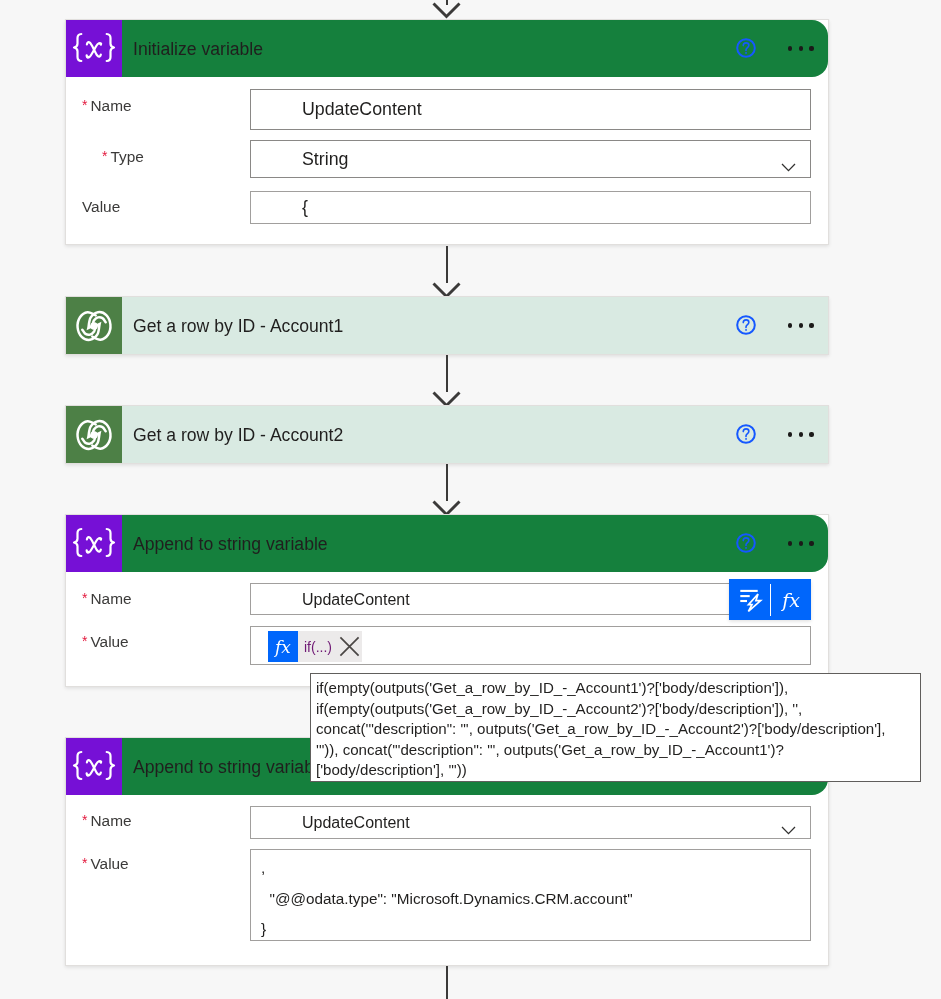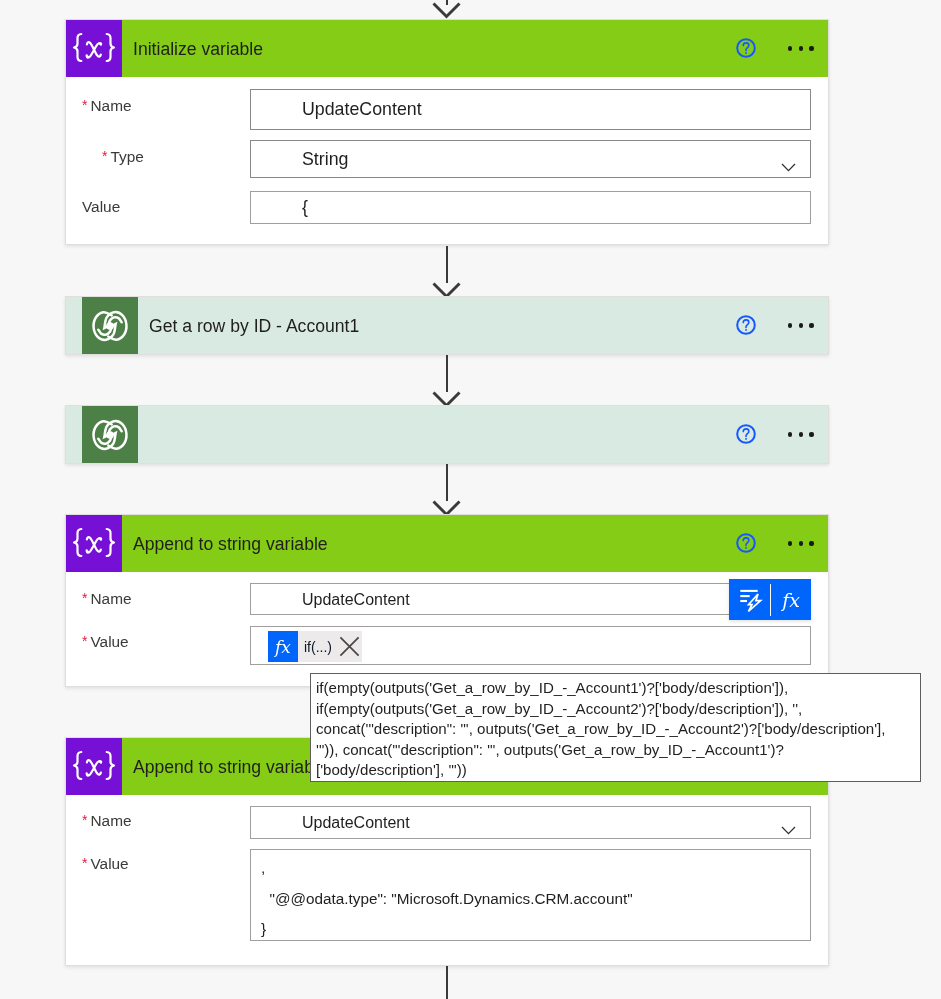--- a/index.html
+++ b/index.html
@@ -10,43 +10,43 @@
 
   
   .conn{position:absolute;width:2.5px;background:#3b3a39;}
   .arrowhead{position:absolute;width:29px;height:17px;}
   .arrowhead svg{display:block;}
 
   
   .card{position:absolute;background:#ffffff;border:1px solid #e1dfdd;
         box-sizing:border-box;box-shadow:0 1.6px 3.6px rgba(0,0,0,.10),0 .3px .9px rgba(0,0,0,.09);}
   .card-hdr{position:relative;height:57px;display:flex;align-items:center;}
-  .card-hdr.purple{background:#84cc16;}
-  .card-hdr.green{background:#d9eae2;padding-left:16px;}
+  .card-hdr.purple{background:#15803d;border-radius:16px;}
+  .card-hdr.green{background:#d9eae2;}
   .hdr-icon{width:56px;height:57px;flex:0 0 56px;display:flex;align-items:center;justify-content:center;}
   .hdr-icon.purple{background:#7610d6;}
   .hdr-icon.green{background:#4d8046;}
   .hdr-title{font-size:17.6px;color:#201f1e;margin-left:11px;letter-spacing:0px;position:relative;top:1px;}
   .hdr-actions{position:absolute;right:14.5px;top:0;height:57px;display:flex;align-items:center;gap:30.7px;}
   .help-icon{width:22px;height:22px;position:relative;top:-1px;}
   .ellipsis{display:flex;gap:6.4px;align-items:center;padding:6px 0;}
   .ellipsis i{width:4.2px;height:4.2px;border-radius:50%;background:#1b1a19;display:block;}
 
   
   .field-label{position:absolute;font-size:15.4px;color:#3b3a39;white-space:nowrap;}
   .req{color:#e3173c;margin-right:3px;font-size:14px;position:relative;top:-1px;}
   .inputbox{position:absolute;box-sizing:border-box;border:1px solid #8a8886;
             background:#fff;font-size:17.8px;color:#201f1e;}
   .inputbox .val{position:absolute;left:11px;white-space:pre;margin-left:40px;}
   .chev{position:absolute;right:14px;width:15px;height:9px;}
 
   
   .chip{position:absolute;display:flex;align-items:center;height:31px;}
   .chip .fx{width:30px;height:31px;background:#0066fb;display:flex;align-items:center;justify-content:center;}
-  .chip .lbl{background:#eceaea;height:31px;display:flex;align-items:center;width:64px;box-sizing:border-box;padding:0 0 0 6px;font-size:14px;color:#0f172a;}
+  .chip .lbl{background:#eceaea;height:31px;display:flex;align-items:center;width:64px;box-sizing:border-box;padding:0 0 0 6px;font-size:14px;color:#701a75;}
 
   
   .dcfx{position:absolute;background:#0066fb;display:flex;align-items:center;
         box-shadow:0 1.6px 3.6px rgba(0,0,0,.13),0 .3px .9px rgba(0,0,0,.1);}
   .dcfx .sep{width:1px;height:25px;background:#ffffff;}
   .dcfx .btn{display:flex;align-items:center;justify-content:center;}
 
   
   .exprpop{position:absolute;background:#fff;border:1px solid #605e5c;
            box-sizing:border-box;font-size:15.1px;color:#201f1e;line-height:20.5px;
@@ -175,20 +175,21 @@
     <div class="card-hdr green">
       <div class="hdr-icon green">
         <svg width="56" height="56" viewBox="0 0 56 56">
           <g fill="none" stroke="#fff" stroke-width="2.5" stroke-linecap="round">
             <path d="M29.7 17.4C28.4 16.8 24.2 13.9 21.5 14.2C18.9 14.5 15.7 16.7 14.0 19.2C12.3 21.8 11.3 26.2 11.6 29.5C11.9 32.8 13.7 36.9 15.7 38.9C17.8 41.0 21.4 42.2 24.0 41.8C26.6 41.4 29.8 39.1 31.4 36.4C33.0 33.8 33.2 27.8 33.6 26.1C33.6 26.1 29.6 28.0 29.6 28.0C29.3 28.9 29.0 32.1 28.1 33.5C27.1 34.9 25.5 36.2 24.1 36.6C22.7 37.0 20.8 36.7 19.5 35.9C18.2 35.1 16.8 32.4 16.3 31.7"></path>
             <path d="M26.3 38.6C27.6 39.2 31.8 42.1 34.5 41.8C37.1 41.5 40.3 39.3 42.0 36.8C43.7 34.2 44.7 29.8 44.4 26.5C44.1 23.2 42.3 19.1 40.3 17.1C38.2 15.0 34.6 13.8 32.0 14.2C29.4 14.6 26.2 16.9 24.6 19.6C23.0 22.2 22.8 28.2 22.4 29.9C22.4 29.9 26.4 28.0 26.4 28.0C26.7 27.1 27.0 23.9 27.9 22.5C28.9 21.1 30.5 19.8 31.9 19.4C33.3 19.0 35.2 19.3 36.5 20.1C37.8 20.9 39.2 23.6 39.7 24.3"></path>
           </g>
           <circle cx="28" cy="28" r="3.8" fill="#fff"></circle>
         </svg>
       </div>
+      <div class="hdr-title">Get a row by ID - Account2</div>
       <div class="hdr-actions">
         <span class="help-icon">
           <svg width="22" height="22" viewBox="0 0 22 22">
               <circle cx="11" cy="11" r="8.8" fill="none" stroke="#1558ff" stroke-width="2.0"></circle>
           <path d="M8.25 8.6c0-1.55 1.25-2.7 2.85-2.7 1.6 0 2.75 1.05 2.75 2.45 0 1.25-.75 1.9-1.65 2.55-.85 .6-1.2 1.1-1.2 2.05v.45" fill="none" stroke="#1558ff" stroke-width="1.6" stroke-linecap="round"></path>
           <circle cx="11.05" cy="15.9" r="0.95" fill="#1558ff"></circle>
             </svg>
         </span>
         <span class="ellipsis">
             <i></i>

